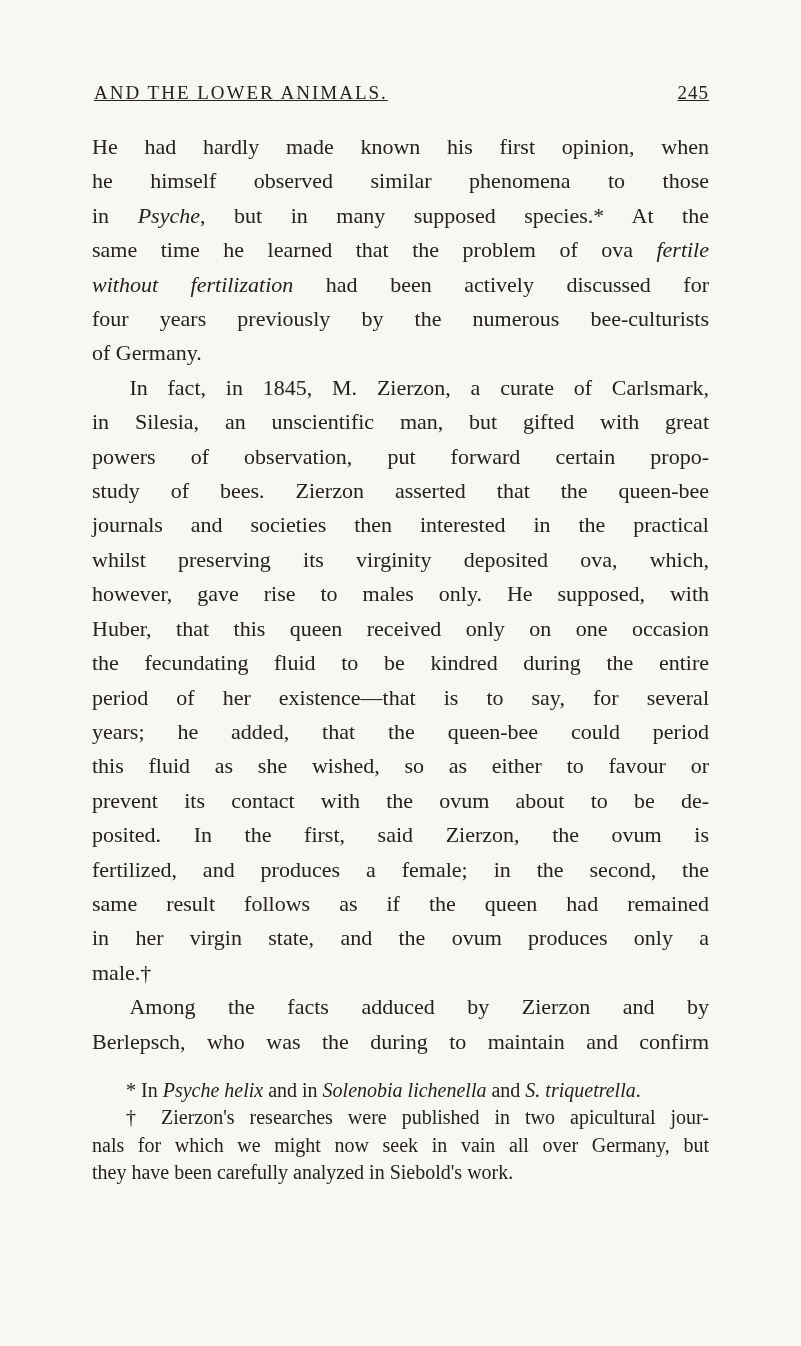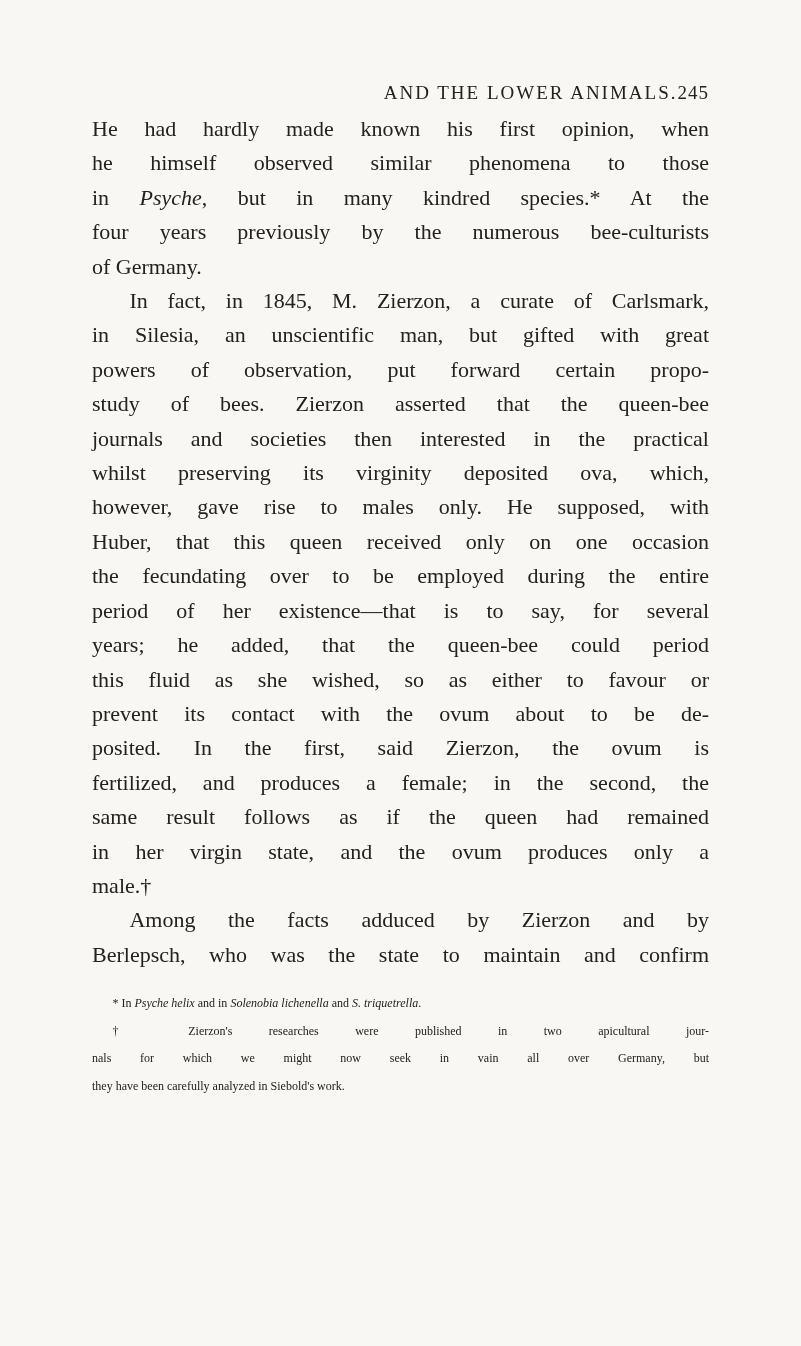--- a/index.html
+++ b/index.html
@@ -14,37 +14,38 @@
     margin: 0 auto;
     box-sizing: border-box;
     background: var(--paper, #f8f7f3);
     color: var(--ink, #242120);
     font-family: "Liberation Serif", "DejaVu Serif", serif;
     padding: 82px 92px 0 92px;
     overflow: hidden;
   }
   .running-header {
     display: flex;
-    justify-content: flex-end;
+    justify-content: space-between;
     align-items: baseline;
     font-size: 19px;
     letter-spacing: 2px;
-    margin-bottom: 8px;
+    margin-bottom: 26px;
     white-space: nowrap;
+    text-decoration: underline;
   }
   .running-title { padding-left: 2px; }
   .page-number { letter-spacing: 1px; }
   .body-text {
     font-size: 22px;
     line-height: 34.4px;
     font-family: Liberation Serif, serif;
   }
   .footnotes {
     margin-top: 18px;
-    font-size: 12px;
+    font-size: 20px;
     line-height: 27.5px;
   }
   .tline {
     text-align: justify;
     text-align-last: justify;
   }
   .tline.end {
     text-align-last: left;
   }
   .tline.indent {
@@ -59,43 +60,45 @@
 
   <header class="running-header">
     <span class="running-title">AND THE LOWER ANIMALS.</span>
     <span class="page-number">245</span>
   </header>
 
   <main>
     <div id="body-lines" class="body-text">
         <div class="tline"><span>He had hardly made known his first opinion, when</span></div>
         <div class="tline"><span>he himself observed similar phenomena to those</span></div>
-        <div class="tline"><span>in </span><span class="it">Psyche</span><span>, but in many kindred species.* At the</span></div>
+        <div class="tline"><span>in </span><span class="it">Psyche</span><span>, but in many supposed species.* At the</span></div>
+        <div class="tline"><span>same time he learned that the problem of ova </span><span class="it">fertile</span></div>
+        <div class="tline"><span class="it">without fertilization</span><span> had been actively discussed for</span></div>
         <div class="tline"><span>four years previously by the numerous bee-culturists</span></div>
         <div class="tline end"><span>of Germany.</span></div>
         <div class="tline indent"><span>In fact, in 1845, M. Zierzon, a curate of Carlsmark,</span></div>
         <div class="tline"><span>in Silesia, an unscientific man, but gifted with great</span></div>
         <div class="tline"><span>powers of observation, put forward certain propo-</span></div>
         <div class="tline"><span>study of bees. Zierzon asserted that the queen-bee</span></div>
         <div class="tline"><span>journals and societies then interested in the practical</span></div>
         <div class="tline"><span>whilst preserving its virginity deposited ova, which,</span></div>
         <div class="tline"><span>however, gave rise to males only. He supposed, with</span></div>
         <div class="tline"><span>Huber, that this queen received only on one occasion</span></div>
-        <div class="tline"><span>the fecundating over to be employed during the entire</span></div>
+        <div class="tline"><span>the fecundating fluid to be kindred during the entire</span></div>
         <div class="tline"><span>period of her existence—that is to say, for several</span></div>
         <div class="tline"><span>years; he added, that the queen-bee could period</span></div>
         <div class="tline"><span>this fluid as she wished, so as either to favour or</span></div>
         <div class="tline"><span>prevent its contact with the ovum about to be de-</span></div>
         <div class="tline"><span>posited. In the first, said Zierzon, the ovum is</span></div>
         <div class="tline"><span>fertilized, and produces a female; in the second, the</span></div>
         <div class="tline"><span>same result follows as if the queen had remained</span></div>
         <div class="tline"><span>in her virgin state, and the ovum produces only a</span></div>
         <div class="tline end"><span>male.†</span></div>
         <div class="tline indent"><span>Among the facts adduced by Zierzon and by</span></div>
-        <div class="tline"><span>Berlepsch, who was the state to maintain and confirm</span></div>
+        <div class="tline"><span>Berlepsch, who was the during to maintain and confirm</span></div>
       </div>
     <div id="footnote-lines" class="footnotes">
         <div class="tline indent end"><span>* In </span><span class="it">Psyche helix</span><span> and in </span><span class="it">Solenobia lichenella</span><span> and </span><span class="it">S. triquetrella</span><span>.</span></div>
         <div class="tline indent"><span>† Zierzon's researches were published in two apicultural jour-</span></div>
         <div class="tline"><span>nals for which we might now seek in vain all over Germany, but</span></div>
         <div class="tline end"><span>they have been carefully analyzed in Siebold's work.</span></div>
       </div>
   </main>
 
 </div>

